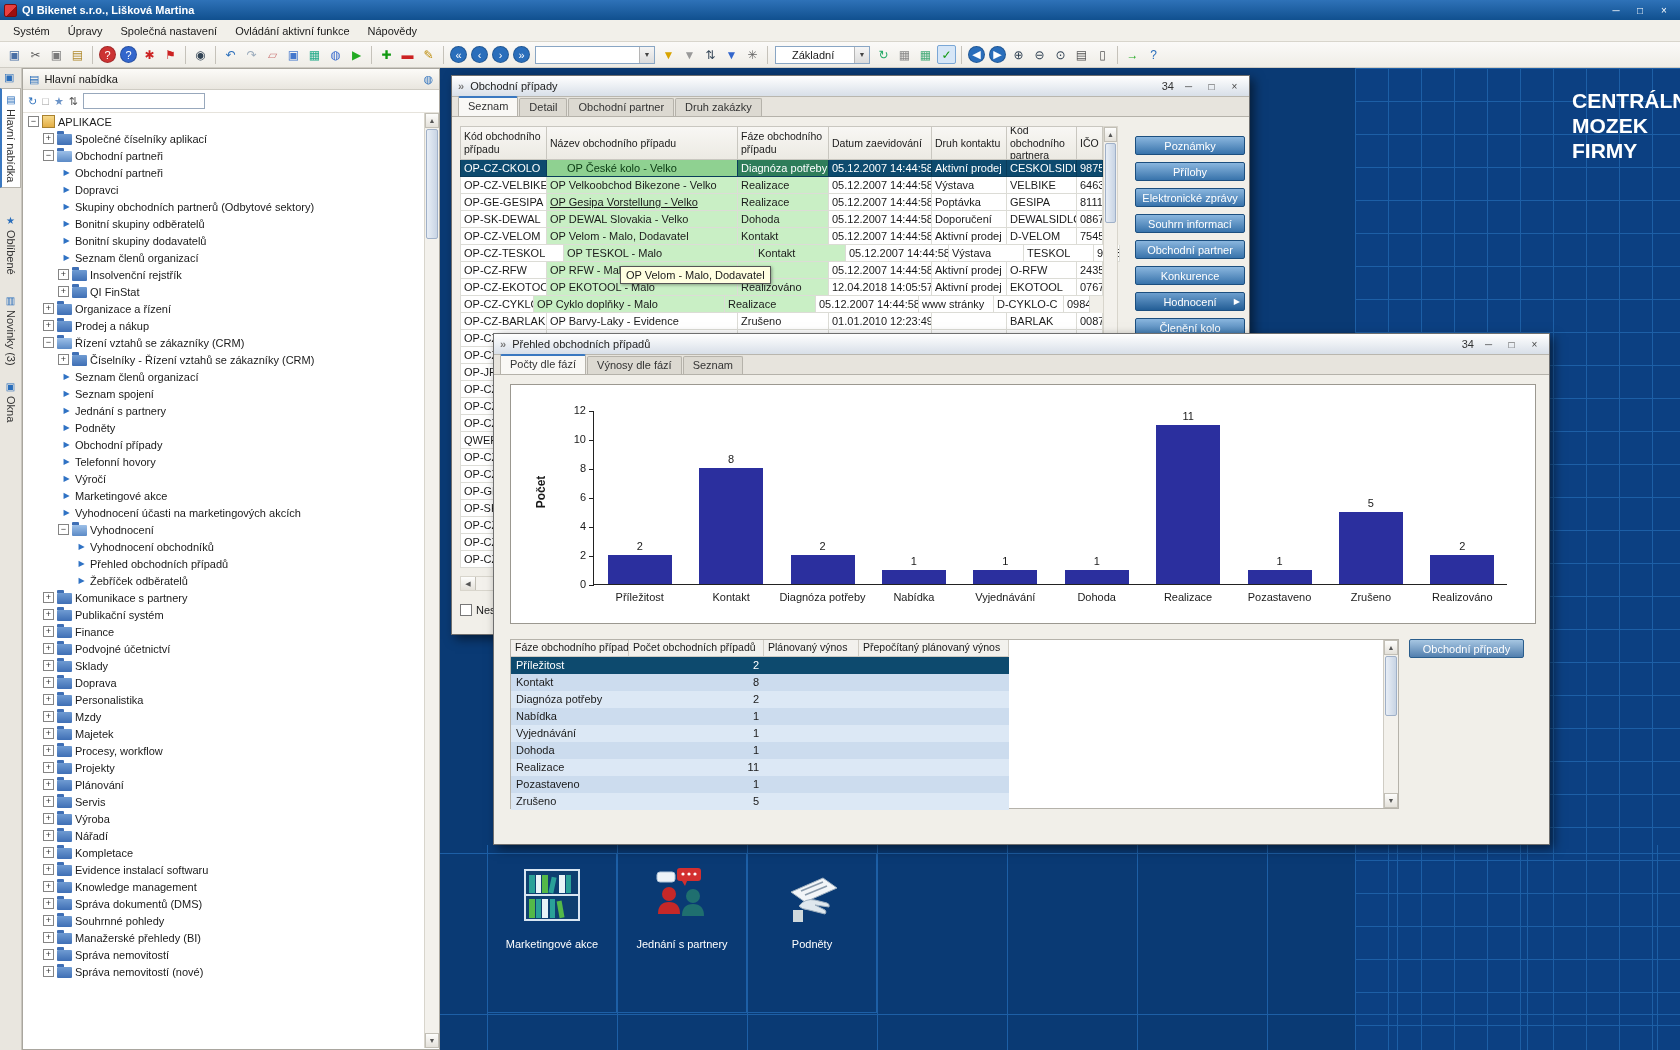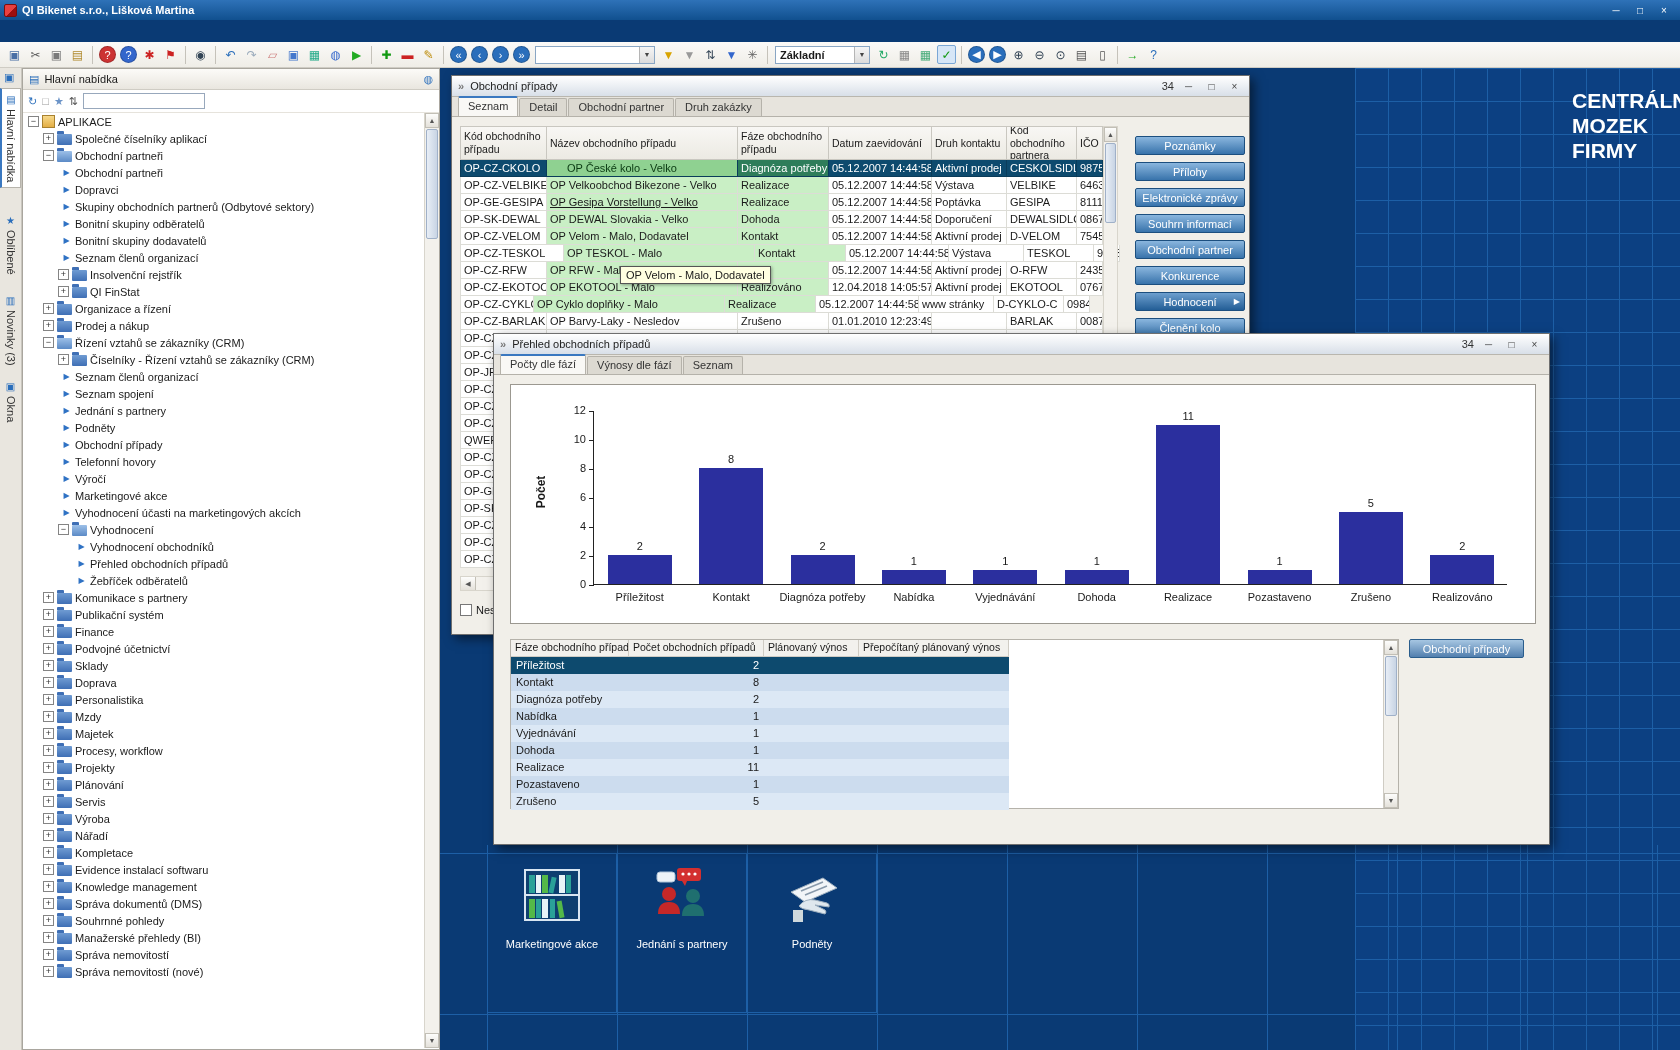--- a/index.html
+++ b/index.html
@@ -18,21 +18,21 @@
   
   .menubar { left:0; top:20px; width:1680px; height:22px; background:#f2f0ea; border-bottom:1px solid #d8d5cc; display:flex; align-items:center; padding-left:4px; }
   .menu-item { padding:3px 9px; color:#1a1a1a; }
 
   
   .toolbar { left:0; top:42px; width:1680px; height:26px; background:linear-gradient(#fbfaf8,#efede7); border-bottom:1px solid #cfccc4; display:flex; align-items:center; padding:0 4px; overflow:hidden; }
   .t-icon { width:19px; height:19px; display:flex; align-items:center; justify-content:center; font-size:12px; margin:0 1px; border:1px solid transparent; border-radius:2px; flex:none; }
   .t-icon.round { border-radius:50%; width:17px; height:17px; font-size:11px; margin:0 2px; }
   .t-icon.hl { background:#d6e6f7; border:1px solid #7aa7d6; }
   .t-sep { width:1px; height:18px; background:#c5c2ba; margin:0 4px; flex:none; }
-  .t-combo { height:18px; background:#fff; border:1px solid #89a6c4; display:flex; align-items:center; margin:0 3px; padding-left:4px; flex:none;font-weight:bold; }
+  .t-combo { height:18px; background:#fff; border:1px solid #89a6c4; display:flex; align-items:center; margin:0 3px; padding-left:16px; flex:none; }
   .t-combo .arrow { margin-left:auto; width:15px; height:100%; background:linear-gradient(#f5f5f5,#dcdcdc); border-left:1px solid #b5b5b5; display:flex; align-items:center; justify-content:center; font-size:7px; color:#444; }
 
   
   .sidestrip { left:0; top:68px; width:22px; height:982px; background:#e9e6df; border-right:1px solid #c9c6be; }
   .strip-top-icon { position:absolute; top:3px; left:4px; font-size:11px; color:var(--accent,#2a6ebb); }
   .strip-tab { position:absolute; left:0; width:21px; display:flex; flex-direction:column; align-items:center; gap:4px; padding:5px 0; }
   .strip-tab.active { background:#fff; border:1px solid #b7b4ac; border-left:2px solid #3a78c0; }
   .strip-icon { font-size:10px; color:var(--accent,#2a6ebb); }
   .vtext { writing-mode:vertical-rl; font-size:11px; color:#333; white-space:nowrap; }
 
@@ -186,20 +186,27 @@
 
   <div class="abs titlebar">
     <span class="app-icon"></span>
     <span>QI Bikenet s.r.o., Lišková Martina</span>
     <span class="tb-btns">
       <span class="tb-btn">─</span>
       <span class="tb-btn">□</span>
       <span class="tb-btn">×</span>
     </span>
   </div>
+  <div class="abs menubar" id="menubar">
+      <span class="menu-item">Systém</span>
+      <span class="menu-item">Úpravy</span>
+      <span class="menu-item">Společná nastavení</span>
+      <span class="menu-item">Ovládání aktivní funkce</span>
+      <span class="menu-item">Nápovědy</span>
+    </div>
   <div class="abs toolbar" id="toolbar">
       <span class="t-icon" style="color: rgb(74, 111, 165);">▣</span>
       <span class="t-icon" style="color: rgb(85, 85, 85);">✂</span>
       <span class="t-icon" style="color: rgb(122, 122, 122);">▣</span>
       <span class="t-icon" style="color: rgb(176, 138, 46);">▤</span>
       <span class="t-sep"></span>
       <span class="t-icon round" style="color: rgb(255, 255, 255); background: rgb(204, 51, 51); border: 1px solid rgba(0, 0, 0, 0.2);">?</span>
       <span class="t-icon round" style="color: rgb(255, 255, 255); background: rgb(51, 102, 204); border: 1px solid rgba(0, 0, 0, 0.2);">?</span>
       <span class="t-icon" style="color: rgb(204, 34, 34);">✱</span>
       <span class="t-icon" style="color: rgb(204, 34, 34);">⚑</span>
@@ -651,21 +658,21 @@
           <div class="g-cell" style="width: 74px;">OP-CZ-CYKLOD</div>
           <div class="g-cell green" style="width: 191px;">OP Cyklo doplňky - Malo</div>
           <div class="g-cell green" style="width: 91px;">Realizace</div>
           <div class="g-cell" style="width: 103px;">05.12.2007 14:44:58</div>
           <div class="g-cell" style="width: 75px;">www stránky</div>
           <div class="g-cell" style="width: 70px;">D-CYKLO-C</div>
           <div class="g-cell" style="width: 26px;">09845</div>
         </div>
         <div class="g-row">
           <div class="g-cell" style="width: 87px;">OP-CZ-BARLAK</div>
-          <div class="g-cell" style="width: 191px;">OP Barvy-Laky - Nesledov</div>
+          <div class="g-cell" style="width: 191px;">OP Barvy-Laky - Evidence</div>
           <div class="g-cell" style="width: 91px;">Zrušeno</div>
           <div class="g-cell" style="width: 103px;">01.01.2010 12:23:49</div>
           <div class="g-cell" style="width: 75px;"></div>
           <div class="g-cell" style="width: 70px;">BARLAK</div>
           <div class="g-cell" style="width: 26px;">00876</div>
         </div>
         <div class="g-row">
           <div class="g-cell" style="width: 87px;">OP-CZ-PAP</div>
           <div class="g-cell" style="width: 191px;"></div>
           <div class="g-cell" style="width: 91px;"></div>

